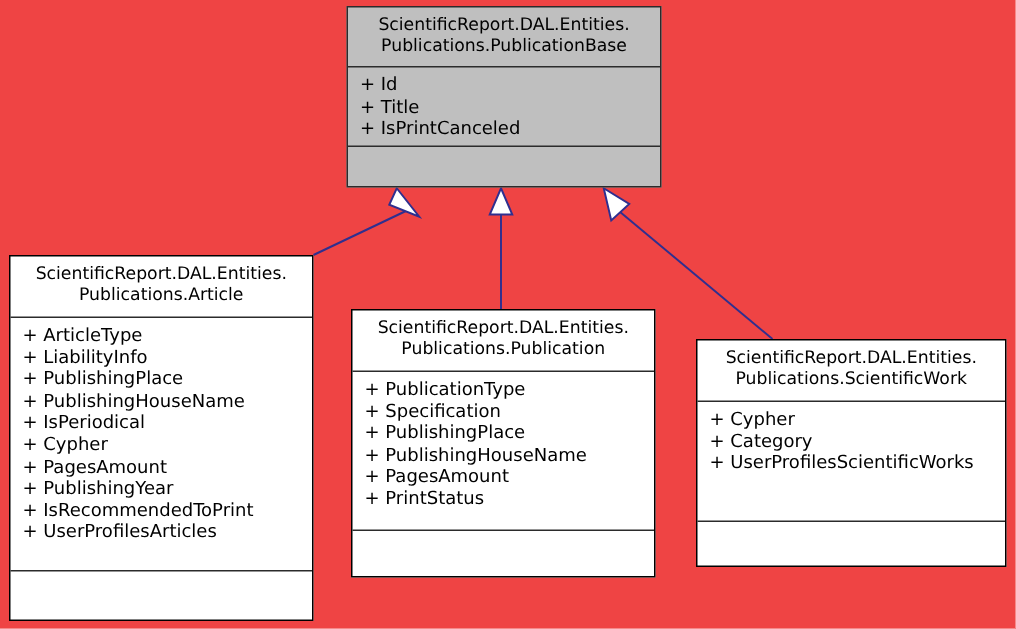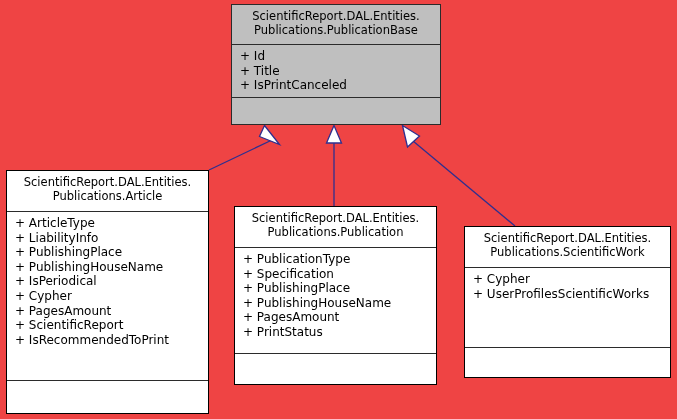--- a/index.html
+++ b/index.html
@@ -131,22 +131,23 @@
 Publications.Article</div>
     <div class="sep"></div>
     <div class="cls-attrs">
       <div class="attr">+ ArticleType</div>
       <div class="attr">+ LiabilityInfo</div>
       <div class="attr">+ PublishingPlace</div>
       <div class="attr">+ PublishingHouseName</div>
       <div class="attr">+ IsPeriodical</div>
       <div class="attr">+ Cypher</div>
       <div class="attr">+ PagesAmount</div>
-      <div class="attr">+ ScientificReport</div>
+      <div class="attr">+ PublishingYear</div>
       <div class="attr">+ IsRecommendedToPrint</div>
+      <div class="attr">+ UserProfilesArticles</div>
     </div>
     <div class="sep"></div>
     <div class="cls-ops"></div>
   </div>
 
   <div class="uml-class" id="class-publication">
     <div class="cls-name">ScientificReport.DAL.Entities.
 Publications.Publication</div>
     <div class="sep"></div>
     <div class="cls-attrs">
@@ -160,19 +161,20 @@
     <div class="sep"></div>
     <div class="cls-ops"></div>
   </div>
 
   <div class="uml-class" id="class-scientificwork">
     <div class="cls-name">ScientificReport.DAL.Entities.
 Publications.ScientificWork</div>
     <div class="sep"></div>
     <div class="cls-attrs">
       <div class="attr">+ Cypher</div>
+      <div class="attr">+ Category</div>
       <div class="attr">+ UserProfilesScientificWorks</div>
     </div>
     <div class="sep"></div>
     <div class="cls-ops"></div>
   </div>
 
 </div>
 
 </body></html>

